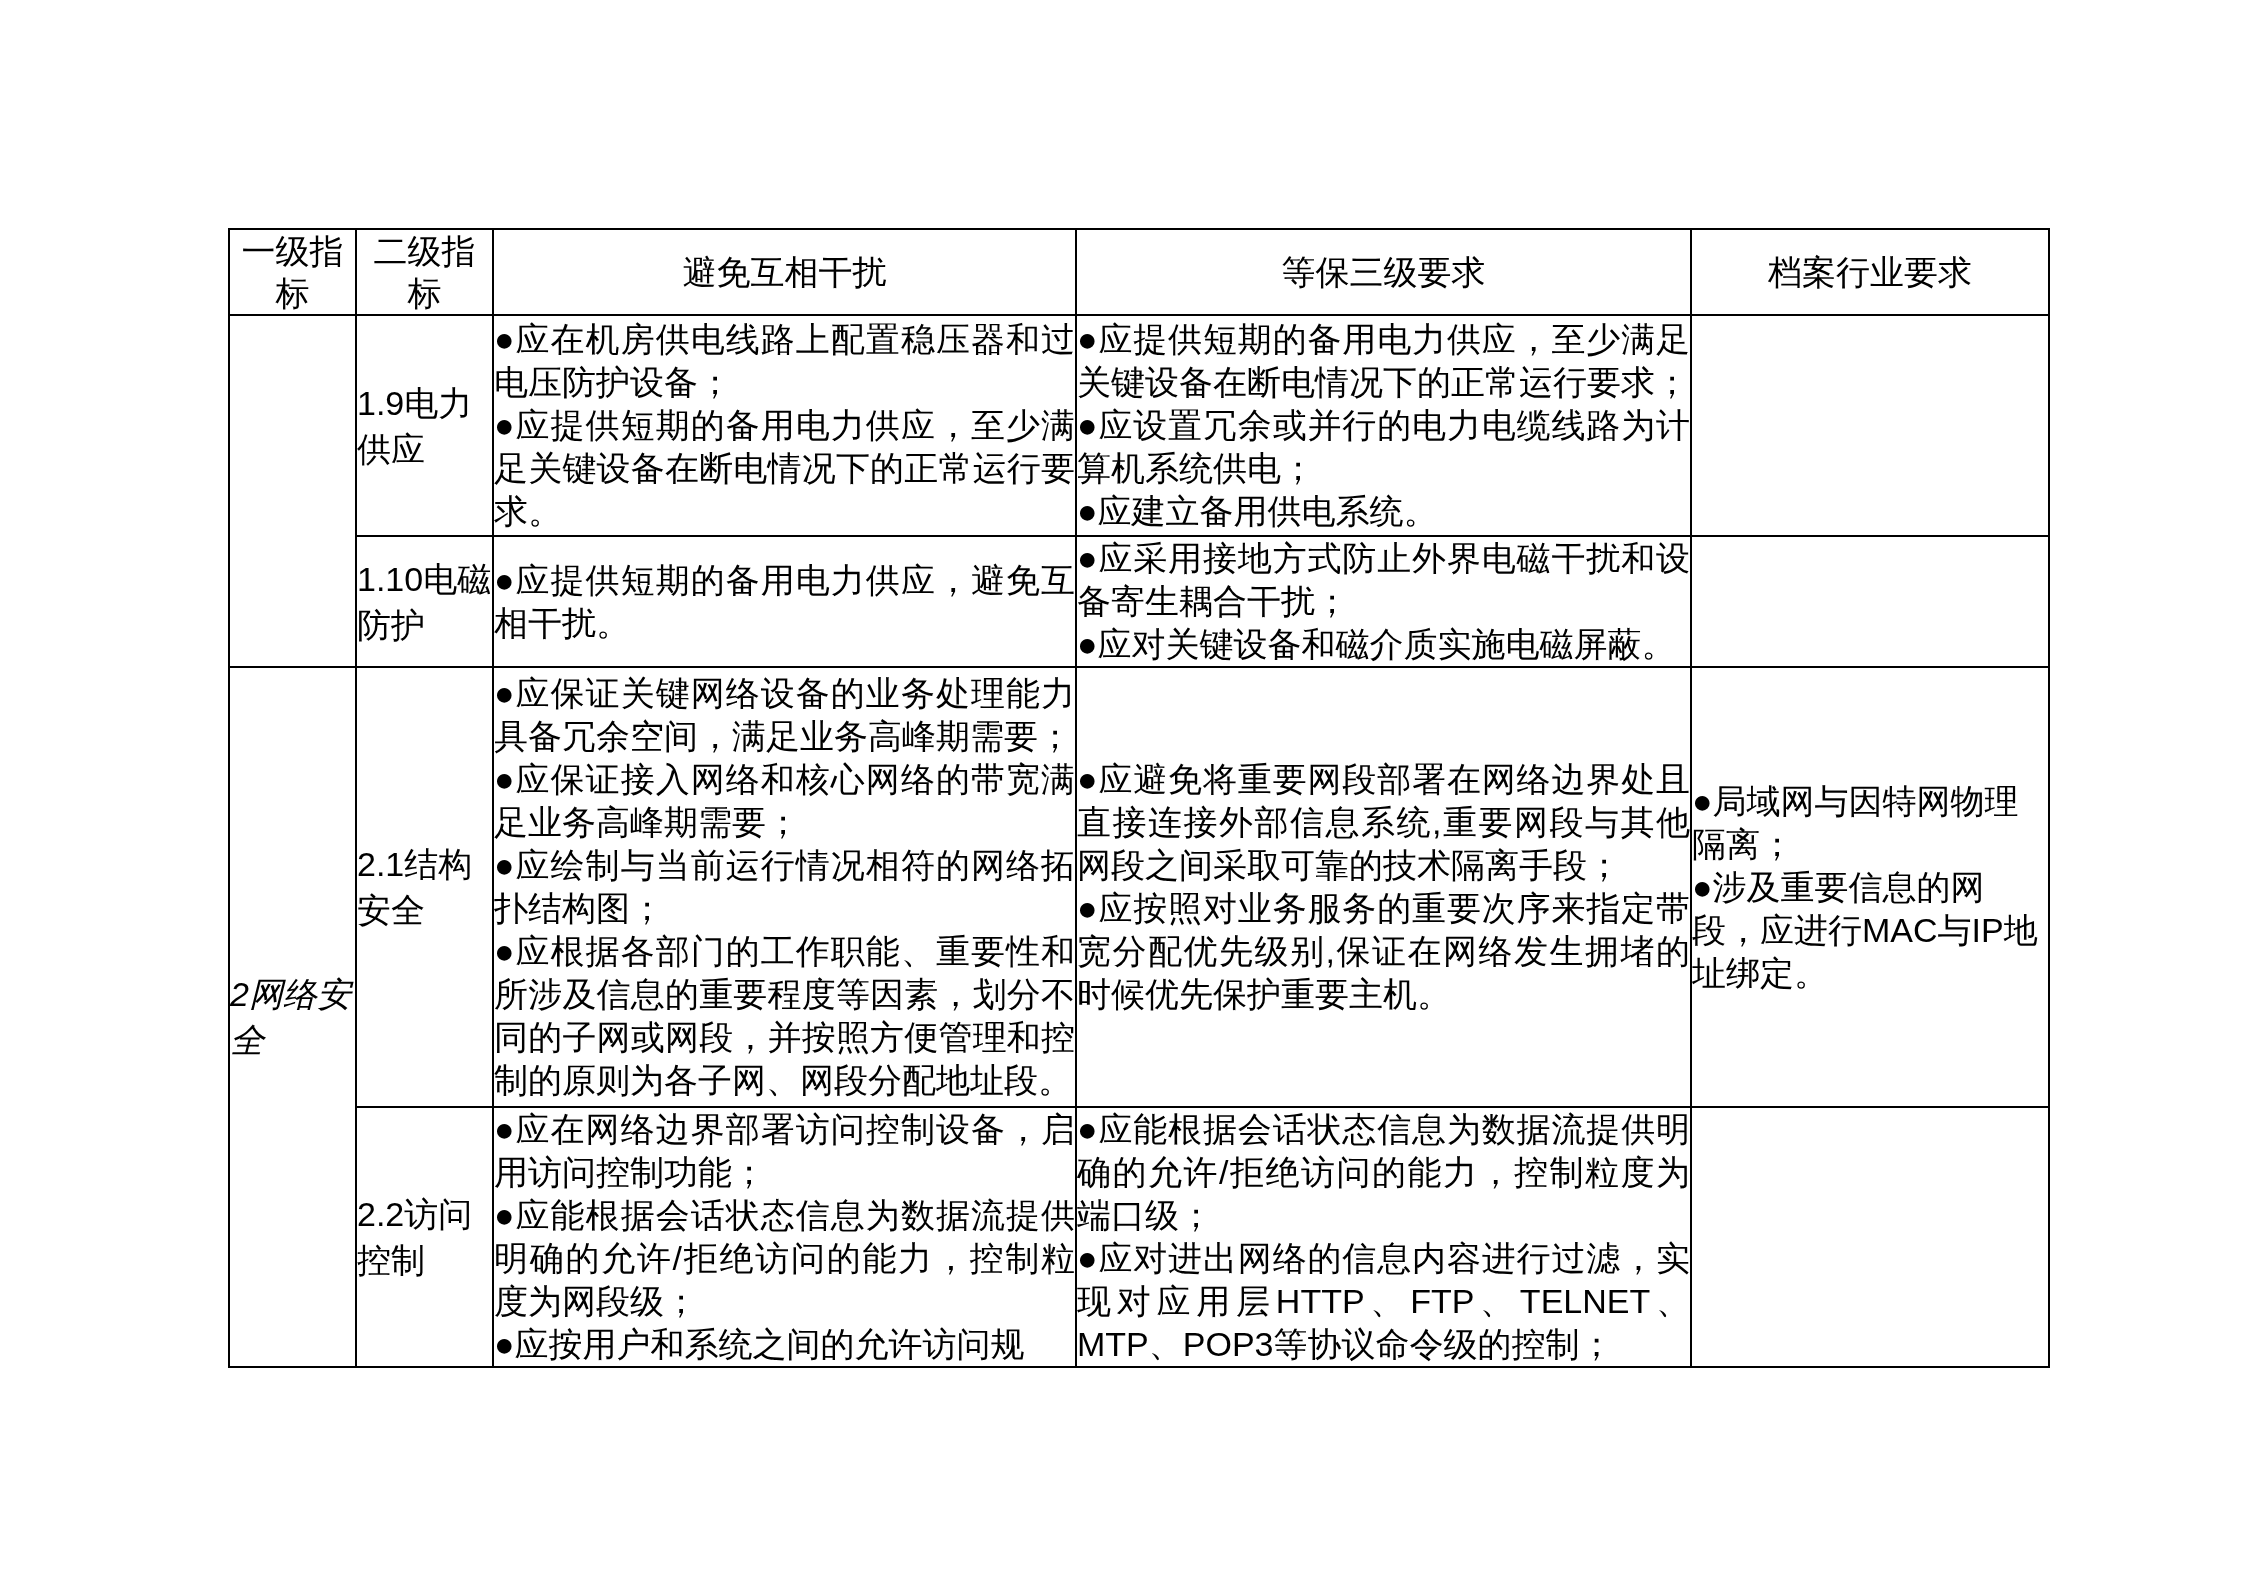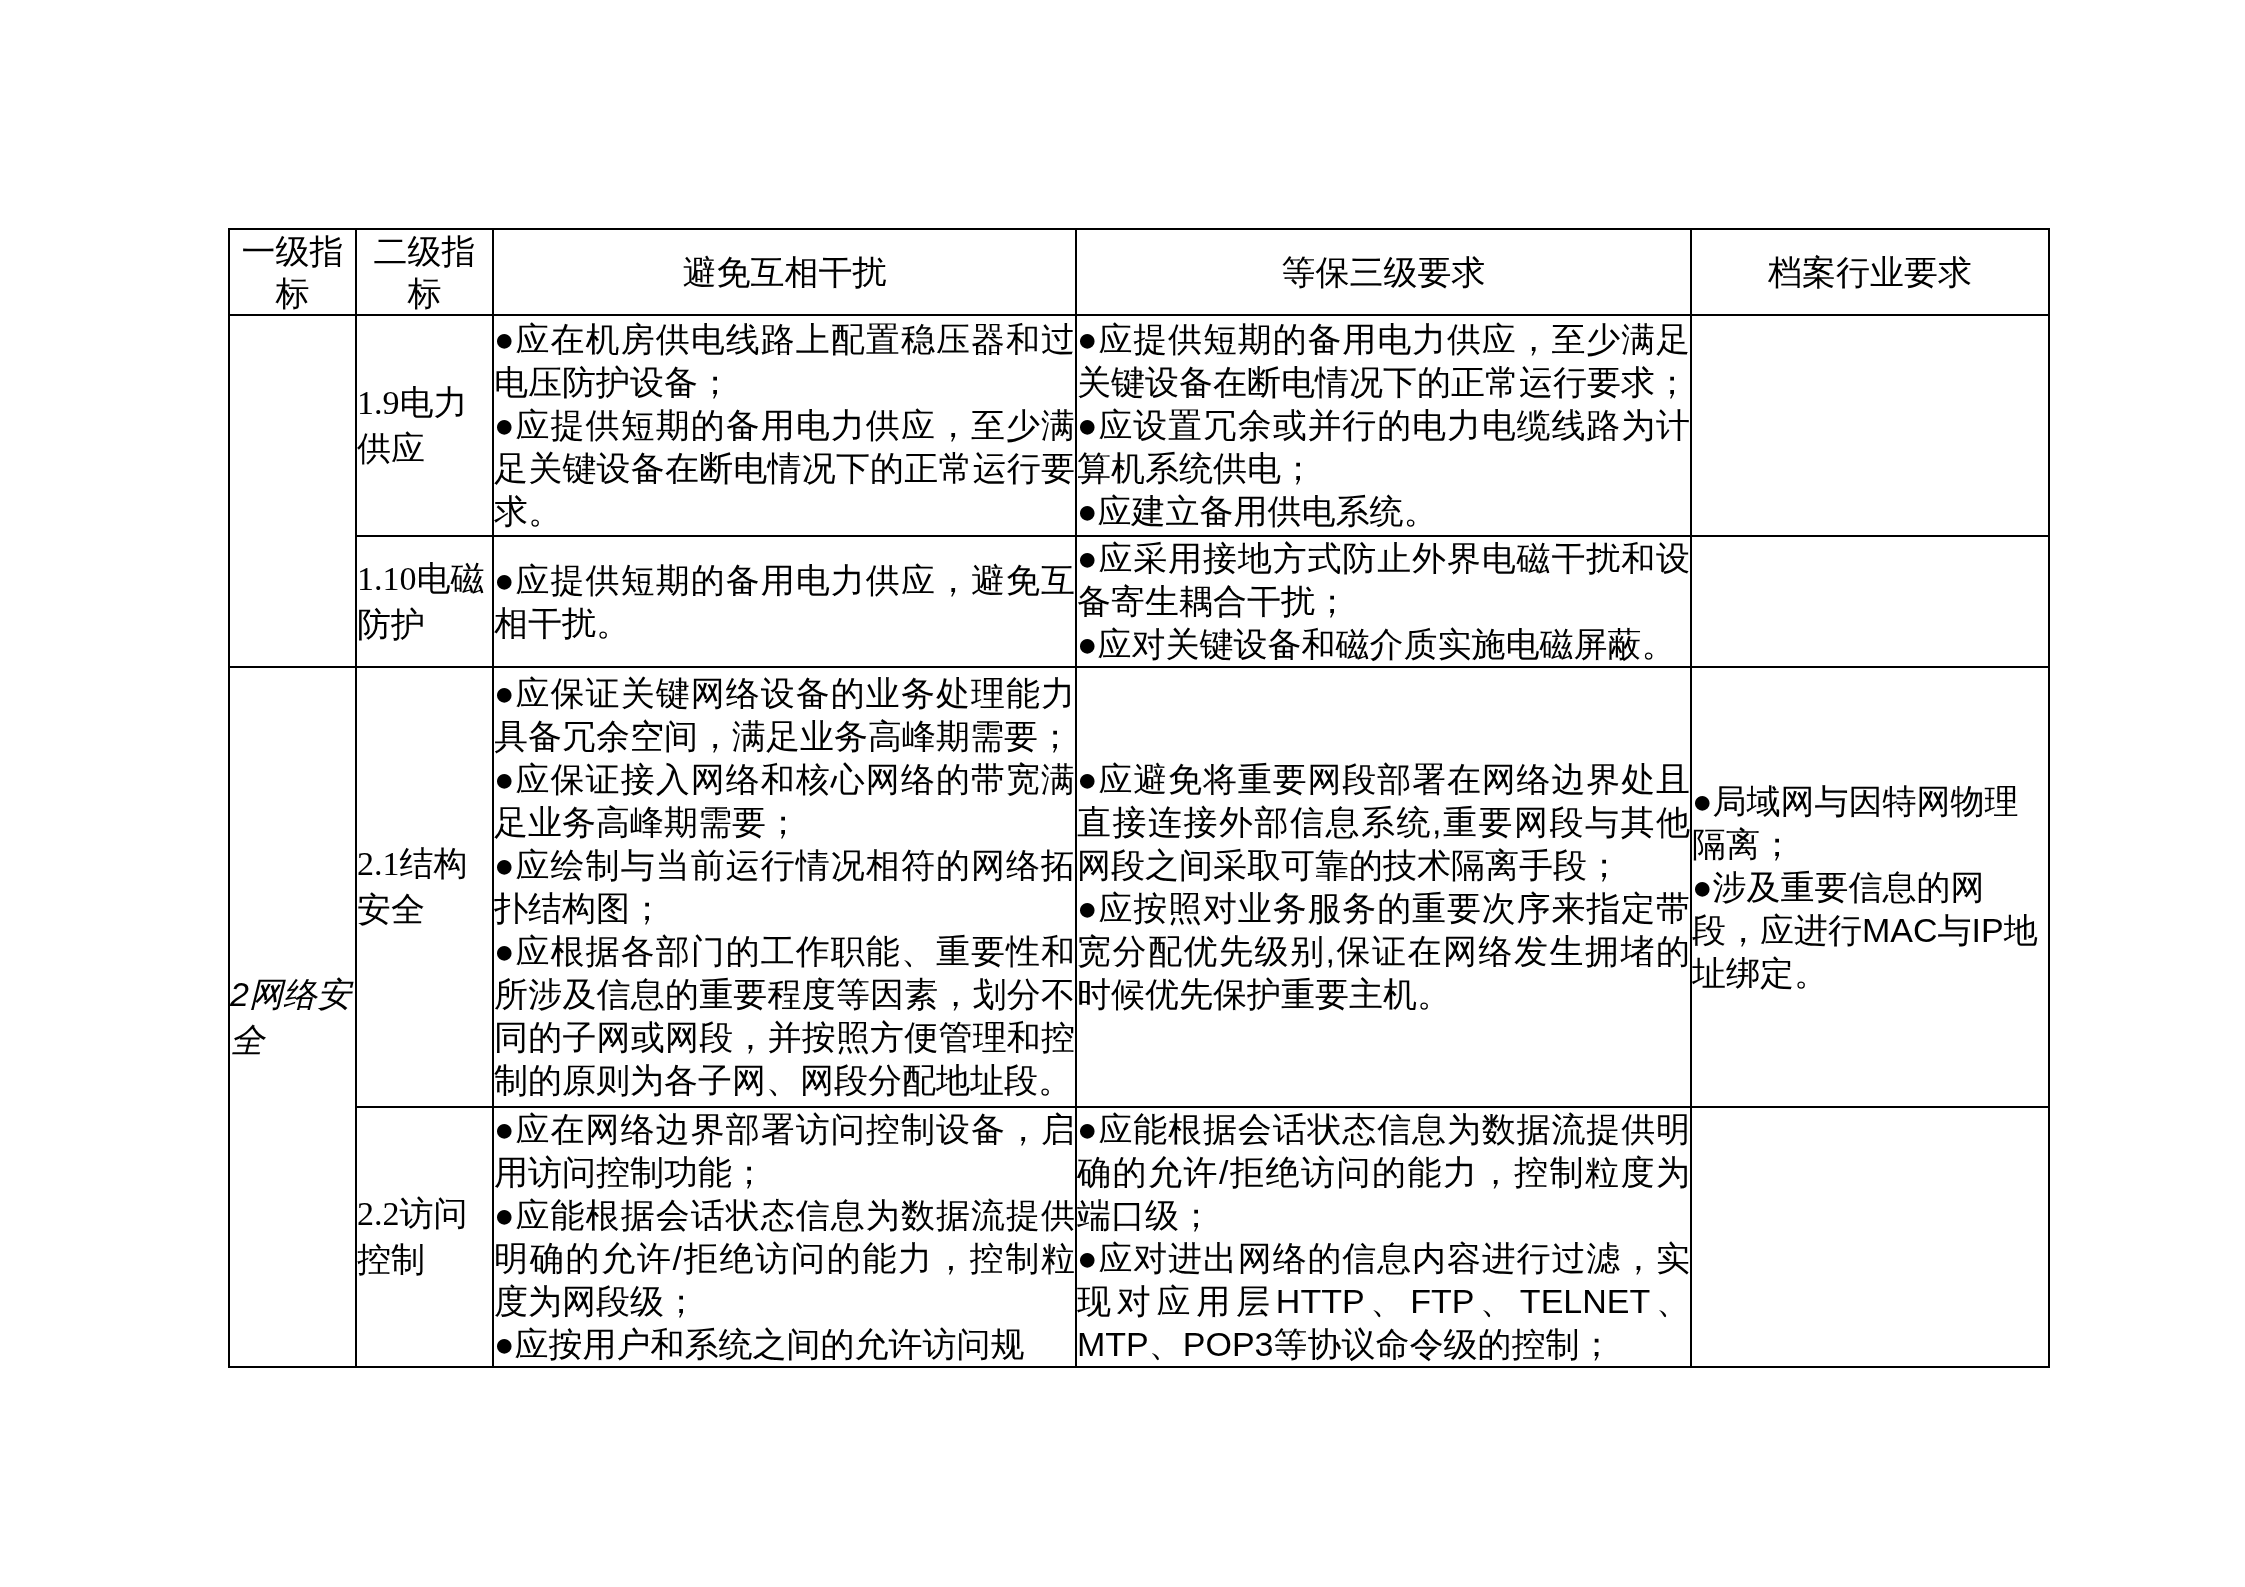--- a/index.html
+++ b/index.html
@@ -46,21 +46,20 @@
     padding-left: 16px;
     padding-right: 4px;
     font-style: italic;
   }
   td.lvl2 {
     font-size: 34px;
     line-height: 46px;
     text-align: left;
     padding-left: 10px;
     padding-right: 4px;
-    font-family: Liberation Serif, serif;
   }
   td.req {
     font-size: 34px;
     line-height: 43px;
     padding: 2px 6px 2px 7px;
     margin-left: 12px;
   }
   td.req .bullet {
     text-align: justify;
     margin: 0;

